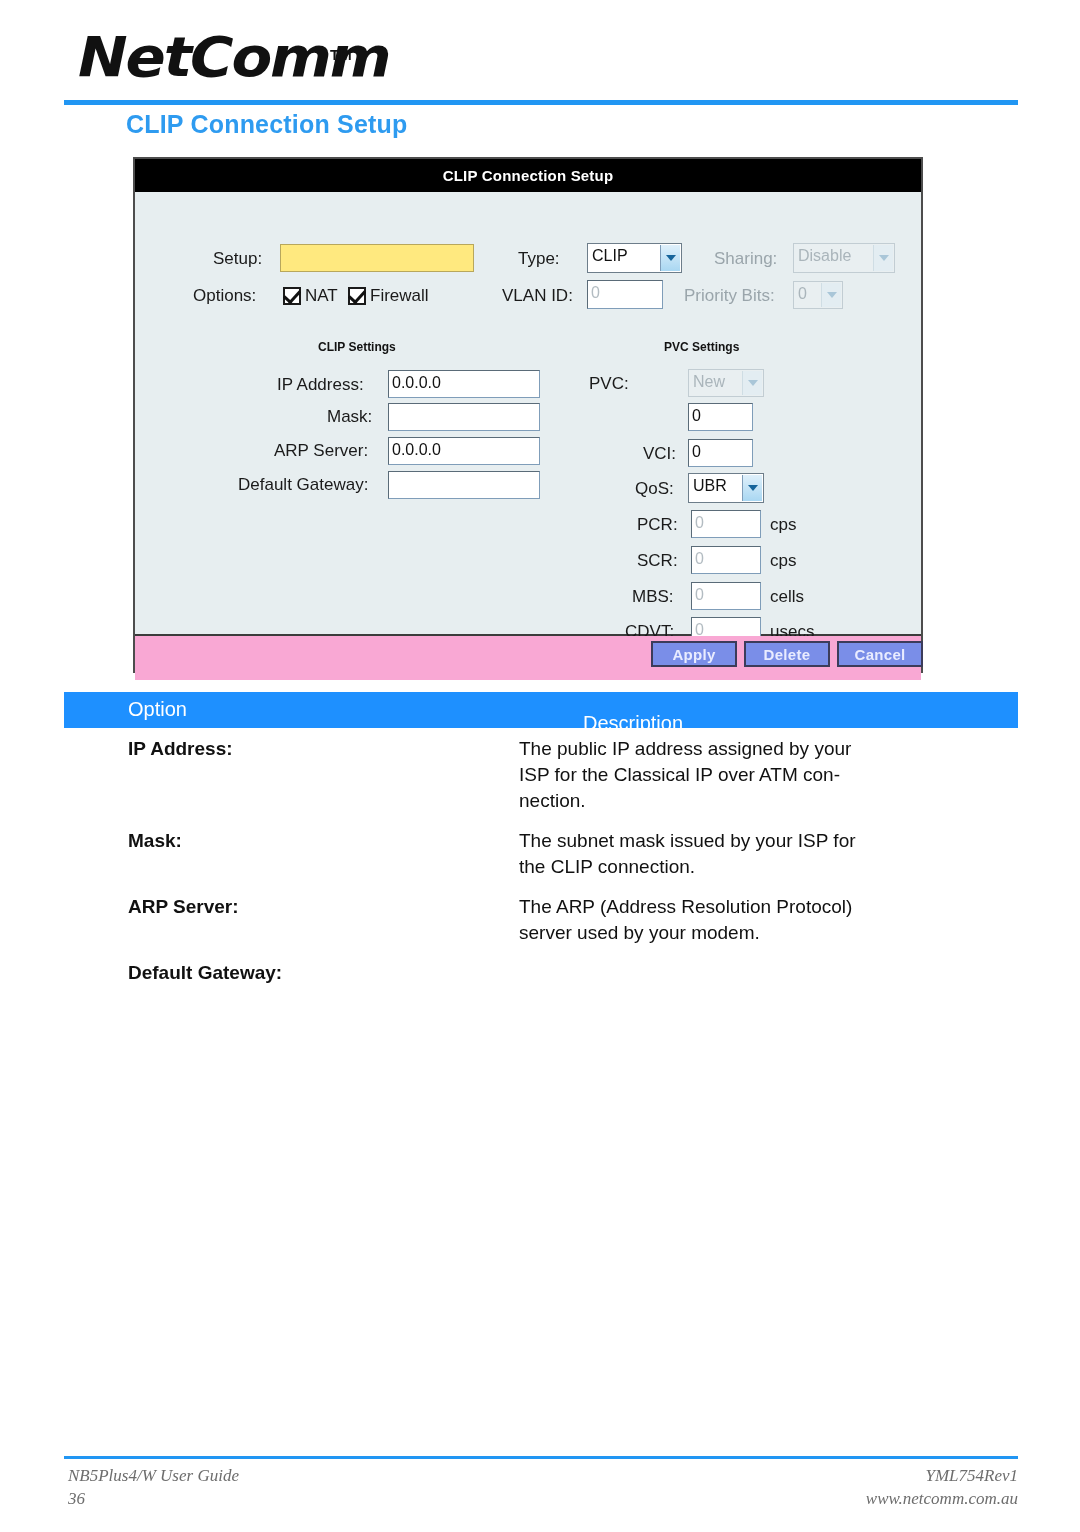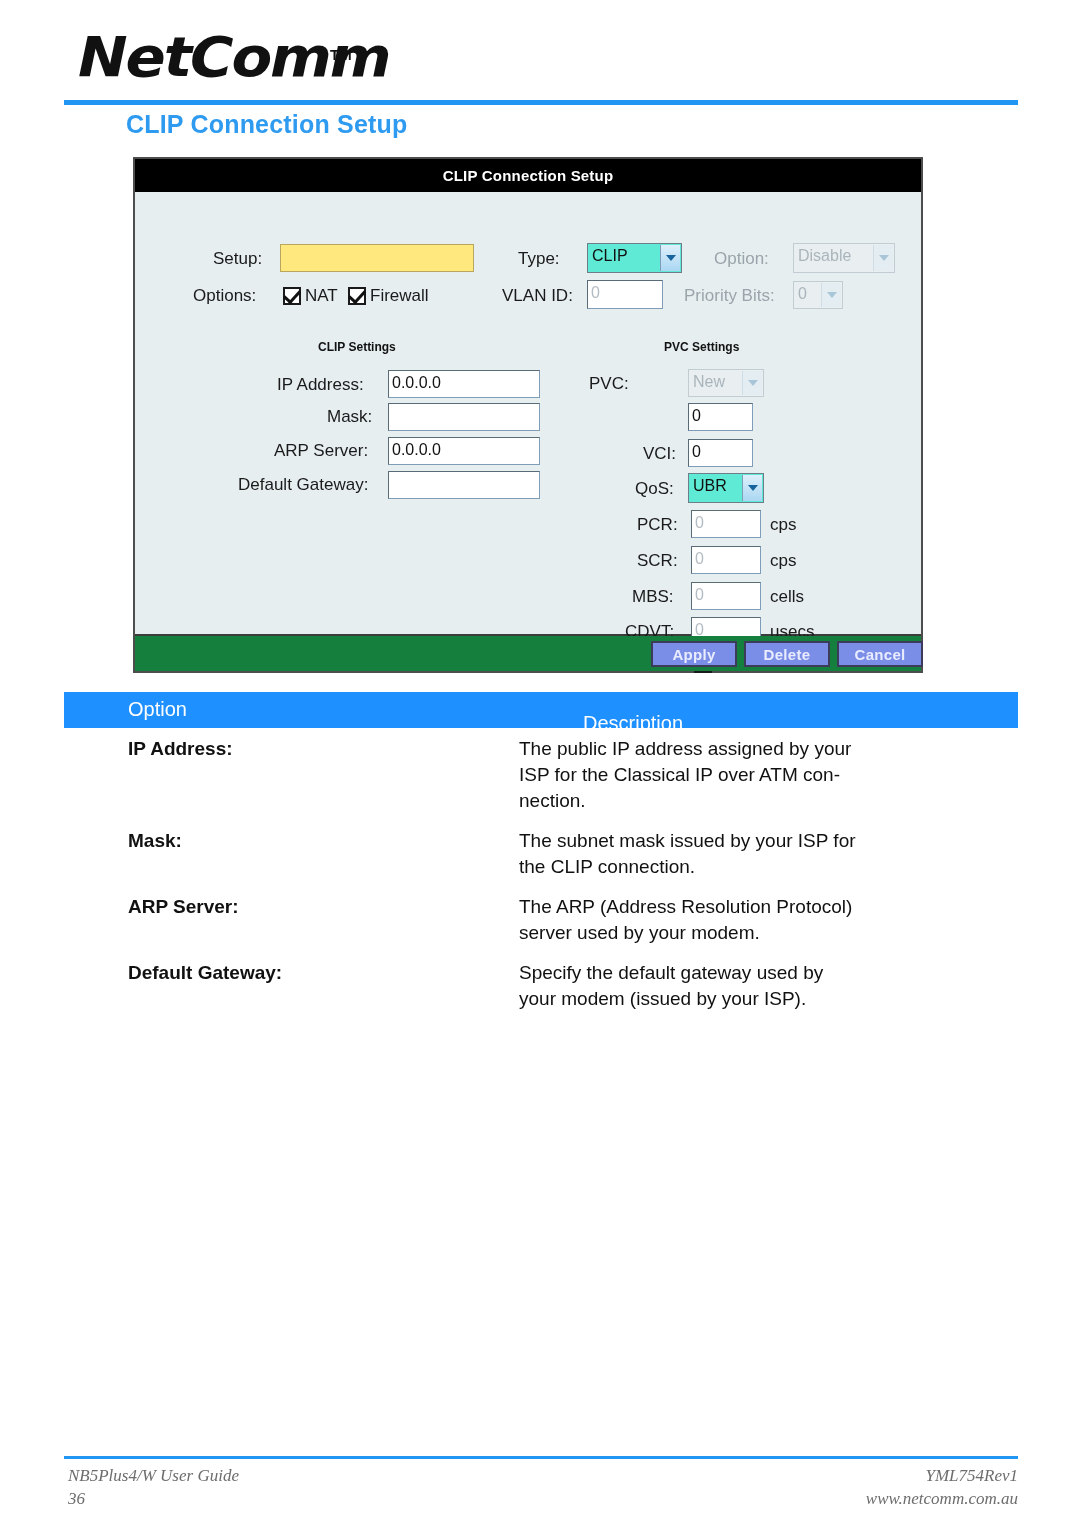--- a/index.html
+++ b/index.html
@@ -76,22 +76,22 @@
     letter-spacing: 0.2px;
   }
   .shot-body {
     position: relative;
     height: 444px;
     background: #e7eef0;
     border-bottom: 2px solid #3c3c3c;
   }
   .shot-footer {
     position: relative;
-    height: 35px;
-    background: #15803d;
+    height: 44px;
+    background: #f9a8d4;
   }
 
   
   .lbl {
     position: absolute;
     font-size: 17px;
     color: #1a1a1a;
     font-family: "Liberation Sans", sans-serif;
     white-space: nowrap;
   }
@@ -108,21 +108,21 @@
     padding: 1px 3px;
     line-height: 22px;
     overflow: hidden;
     white-space: nowrap;
   }
   .fld.yellow { background: #ffe97f; border-color: #b8a75c; }
   .fld.dimval { color: #b3bcc2; }
 
   .sel {
     position: absolute;
-    background: #5eead4;
+    background: #ffffff;
     border: 1px solid #6d7d8a;
     font-size: 16px;
     color: #111111;
     line-height: 24px;
     padding: 0 22px 0 4px;
     white-space: nowrap;
     overflow: hidden;
   }
   .sel .arrowbox {
     position: absolute;
@@ -267,21 +267,21 @@
 
       <span class="lbl" style="left:78px; top:57px;">Setup:</span>
       <span class="fld yellow" style="left:145px; top:52px; width:194px; height:28px;"></span>
 
       <span class="lbl" style="left:383px; top:57px;">Type:</span>
       <span class="sel" style="left:452px; top:51px; width:95px; height:30px;">
         <span>CLIP</span>
         <span class="arrowbox"></span>
       </span>
 
-      <span class="lbl dim" style="left:579px; top:57px;">Option:</span>
+      <span class="lbl dim" style="left:579px; top:57px;">Sharing:</span>
       <span class="sel disabled" style="left:658px; top:51px; width:102px; height:30px;">
         <span>Disable</span>
         <span class="arrowbox"></span>
       </span>
 
       <span class="lbl" style="left:58px; top:94px;">Options:</span>
       <span class="chk on" style="left:148px; top:95px;"></span>
       <span class="lbl" style="left:170px; top:94px;">NAT</span>
       <span class="chk on" style="left:213px; top:95px;"></span>
       <span class="lbl" style="left:235px; top:94px;">Firewall</span>
@@ -383,24 +383,20 @@
     <div class="trow">
       <div class="opt">ARP Server:</div>
       <div class="desc">
         <div>The ARP (Address Resolution Protocol)</div>
         <div>server used by your modem.</div>
       </div>
     </div>
 
     <div class="trow">
       <div class="opt">Default Gateway:</div>
-      <div class="desc">
-        <div>Specify the default gateway used by</div>
-        <div>your modem (issued by your ISP).</div>
-      </div>
     </div>
   </div>
 
   <div class="rule-bot"></div>
   <div class="foot left1">NB5Plus4/W User Guide</div>
   <div class="foot left2">36</div>
   <div class="foot right1">YML754Rev1</div>
   <div class="foot right2">www.netcomm.com.au</div>
 
 </div>

